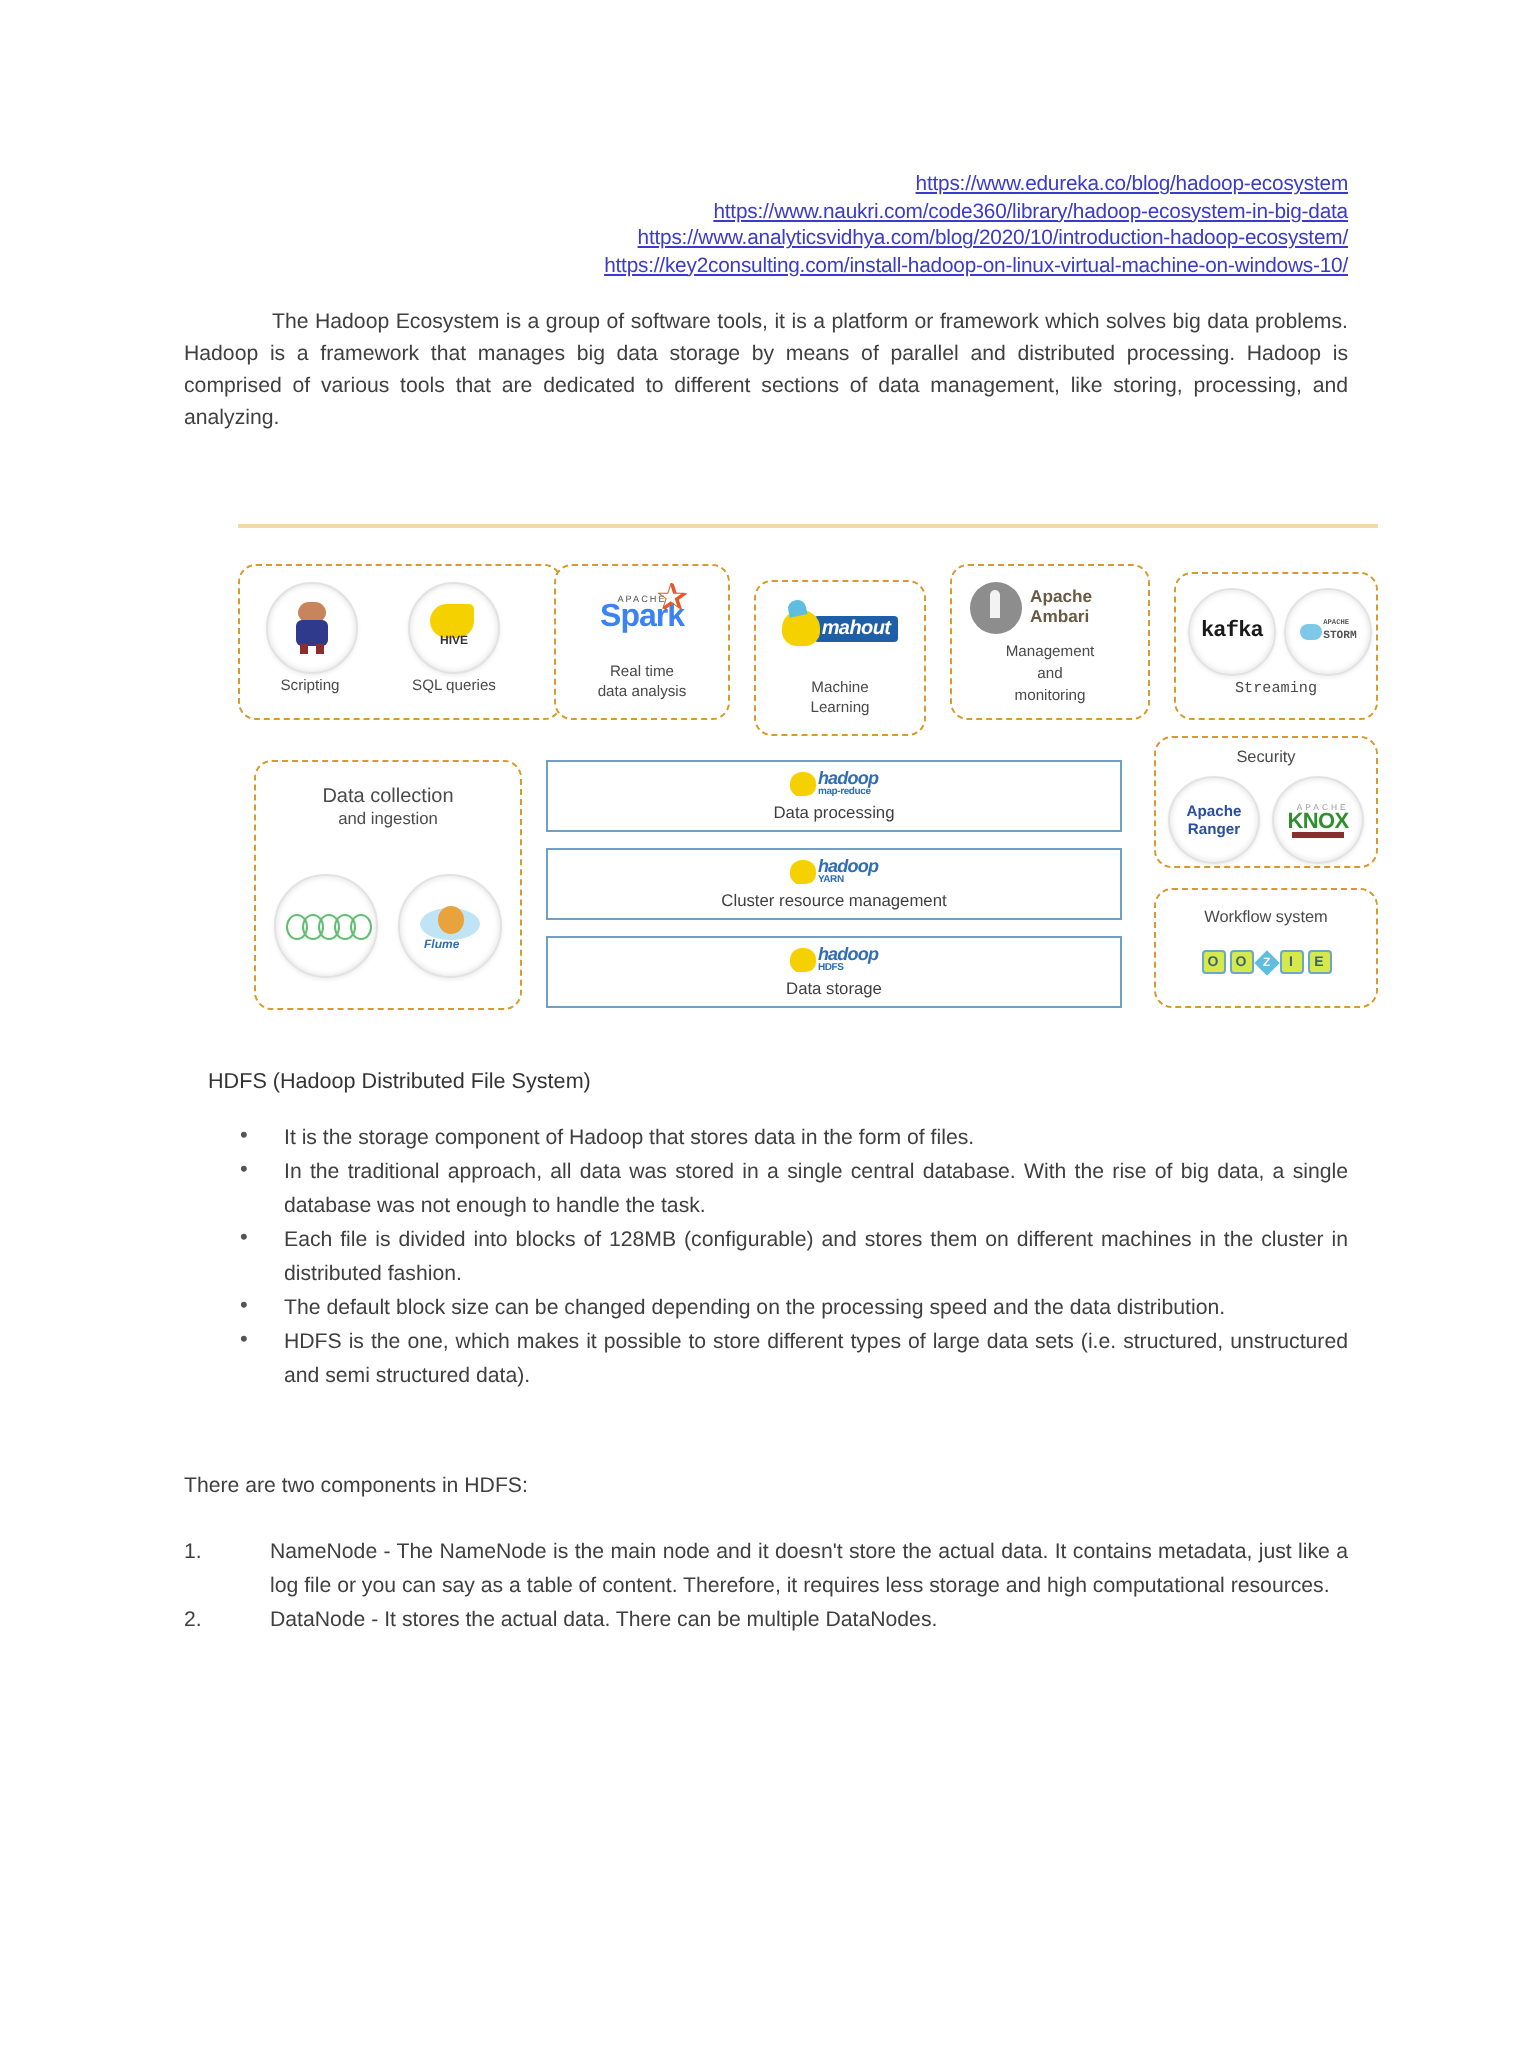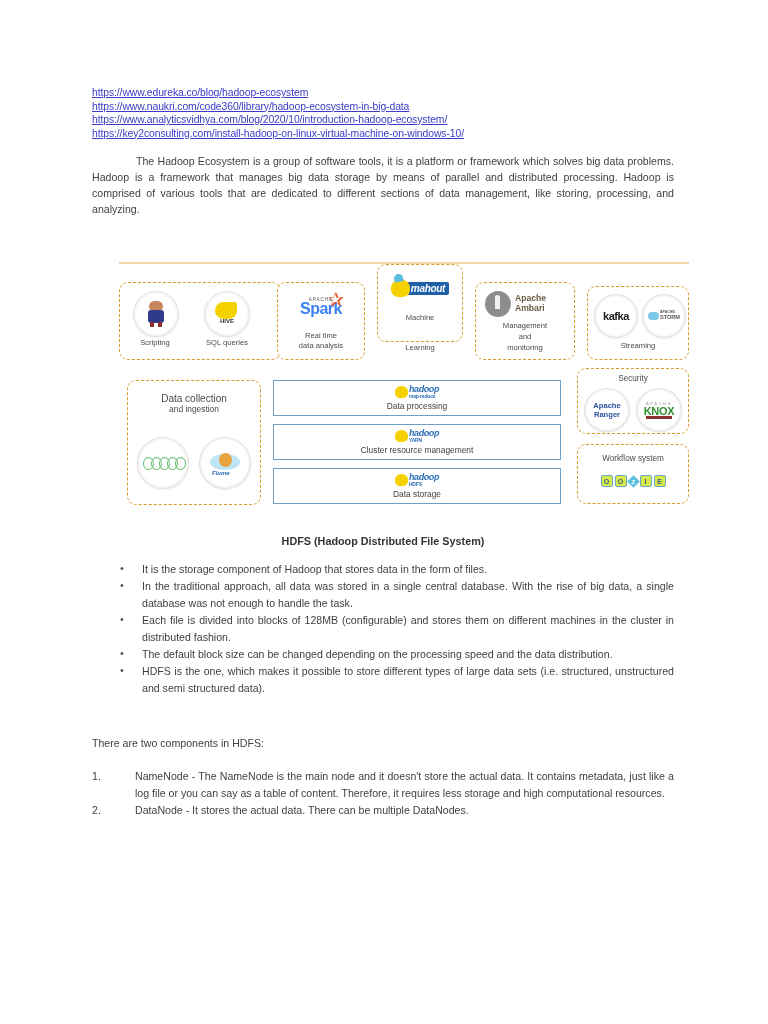--- a/index.html
+++ b/index.html
@@ -25,21 +25,21 @@
     padding: 0;
   }
   .content {
     position: absolute;
     left: 92px;
     top: 86px;
     width: 582px;
   }
 
   
-  .links { line-height: 1.30; }
+  .links { line-height: 1.30; text-align: right; }
   .links a {
     display: block;
     color: #3b3bc8;
     text-decoration: underline;
     font-size: 10.4px;
     font-family: "Liberation Sans", sans-serif;
     word-break: break-all;
     letter-spacing: -0.1px;
   }
   .links a.wrap2 { display: block; }
@@ -192,42 +192,41 @@
   .mahout-el:before { content:""; position:absolute; left:3px; top:-5px; width:9px; height:8px; background:#5fbde0; border-radius:50% 50% 0 0; transform:rotate(-12deg);}
   .mahout-word { background:#1f5fa8; color:#fff; font-size:10px; font-weight:bold; font-style:italic; padding:1px 4px; border-radius:2px; letter-spacing:-0.3px;}
   .ambari-ico { width:26px; height:26px; border-radius:50%; background:#8d8d8d; position:relative; flex:none;}
   .ambari-ico:after { content:""; position:absolute; left:10px; top:4px; width:5px; height:14px; background:#f2f2f2; border-radius:3px 3px 0 0;}
   .ambari-txt { font-size:8.6px; font-weight:bold; color:#6a5a44; line-height:1.12; margin-left:4px;}
   .kafka-word { font-size:11px; font-weight:bold; color:#1a1a1a; letter-spacing:-0.4px;}
   .storm-wrap { display:flex; align-items:center; gap:1px;}
   .storm-cloud { width:11px; height:8px; background:#7ec8e8; border-radius:5px;}
   .storm-txt { font-size:5.6px; font-weight:bold; color:#555; line-height:1; text-align:left;}
   .ranger-txt { font-size:7.6px; font-weight:bold; color:#2b4fa0; line-height:1.2; text-align:center;}
-  .knox-wrap { text-align:center; }
+  .knox-wrap { text-align:right; }
   .knox-top { font-size:4.2px; letter-spacing:1.5px; color:#999;}
   .knox-word { font-size:11px; font-weight:bold; color:#2f8f2f; letter-spacing:-0.3px; line-height:0.95;}
   .knox-bar { width:26px; height:3px; background:#8a2f2f; margin:0 auto;}
   .oozie-wrap { display:flex; gap:2px; align-items:center; }
   .oozie-t { width:10px; height:10px; background:#d6e84a; border:1px solid #6aa8c8; border-radius:2px; font-size:7px; font-weight:bold; color:#3a5f7f; display:flex; align-items:center; justify-content:center; line-height:1;}
   .oozie-d { width:9px; height:9px; background:#5fbde0; transform:rotate(45deg); display:flex; align-items:center; justify-content:center;}
   .oozie-d span { transform:rotate(-45deg); font-size:6px; font-weight:bold; color:#fff;}
   .sqoop-ico { display:flex; gap:-2px; align-items:center;}
   .sqoop-ico i { display:block; width:9px; height:11px; border:1.4px solid #5fbf6f; border-radius:50%; margin-right:-3px;}
   .flume-ico { width:30px; height:26px; position:relative;}
   .flume-ico .w { position:absolute; left:0; top:4px; width:30px; height:16px; background:#bfe4f5; border-radius:50%;}
   .flume-ico .e { position:absolute; left:9px; top:3px; width:13px; height:14px; background:#e8a33c; border-radius:50%;}
   .flume-ico .t { position:absolute; left:2px; bottom:0px; font-size:6px; font-weight:bold; font-style:italic; color:#2f6db5;}
 
   
   h2.section-head {
     font-size: 10.8px;
-    font-weight: bold;
+    font-weight: normal;
     color: #333333;
-    margin: 12px 0 0 0;
-    text-align: center;
+    margin: 12px 0 0 12px;
   }
   ul.bullets {
     margin: 14px 0 0 0;
     padding-left: 50px;
     list-style: none;
   }
   ul.bullets li {
     position: relative;
     font-size: 10.6px;
     line-height: 1.55;
@@ -317,45 +316,45 @@
           <div class="spark-wrap">
             <div class="spark-top">APACHE</div>
             <div class="spark-word">Spark</div>
             <div class="star">✰</div>
           </div>
         </div>
         <div class="lbl-mid" style="top:48px;">Real time</div>
         <div class="lbl-mid" style="top:58px;">data analysis</div>
       </div>
 
-      <div class="dashbox" style="left:272px; top:36px; width:86px; height:78px;">
+      <div class="dashbox" style="left:272px; top:62px; width:86px; height:78px;">
         <div style="position:absolute; left:0; top:14px; width:100%; display:flex; justify-content:center;">
           <div class="mahout-wrap">
             <div class="mahout-el"></div>
             <div class="mahout-word">mahout</div>
           </div>
         </div>
         <div class="lbl-mid" style="top:48px;">Machine</div>
-        <div class="lbl-mid" style="top:58px;margin-top:20px;">Learning</div>
+        <div class="lbl-mid" style="top:58px;">Learning</div>
       </div>
 
       <div class="dashbox" style="left:370px; top:54px; width:100px; height:78px;">
         <div style="position:absolute; left:9px; top:8px; display:flex; align-items:center;">
           <div class="ambari-ico"></div>
           <div class="ambari-txt">
             <div>Apache</div>
             <div>Ambari</div>
           </div>
         </div>
         <div class="lbl-mid" style="top:38px;">Management</div>
         <div class="lbl-mid" style="top:49px;">and</div>
         <div class="lbl-mid" style="top:60px;">monitoring</div>
       </div>
 
-      <div class="dashbox" style="left:482px; top:58px; width:102px; height:74px;">
+      <div class="dashbox" style="left:482px; top:58px; width:102px; height:74px;font-family:Liberation Mono, monospace;">
         <div class="circ" style="left:6px; top:7px; width:42px; height:42px;">
           <div class="kafka-word">kafka</div>
         </div>
         <div class="circ" style="left:54px; top:7px; width:42px; height:42px;">
           <div class="storm-wrap">
             <div class="storm-cloud"></div>
             <div class="storm-txt">
               <div style="font-size:3.6px;">APACHE</div>
               <div>STORM</div>
             </div>

